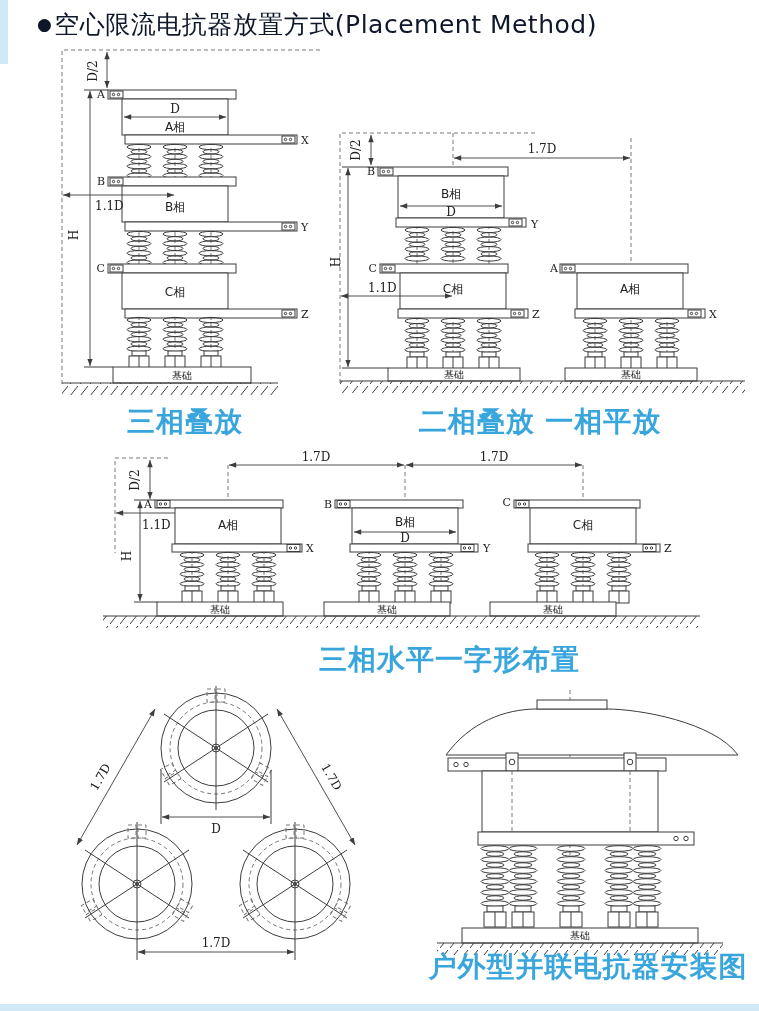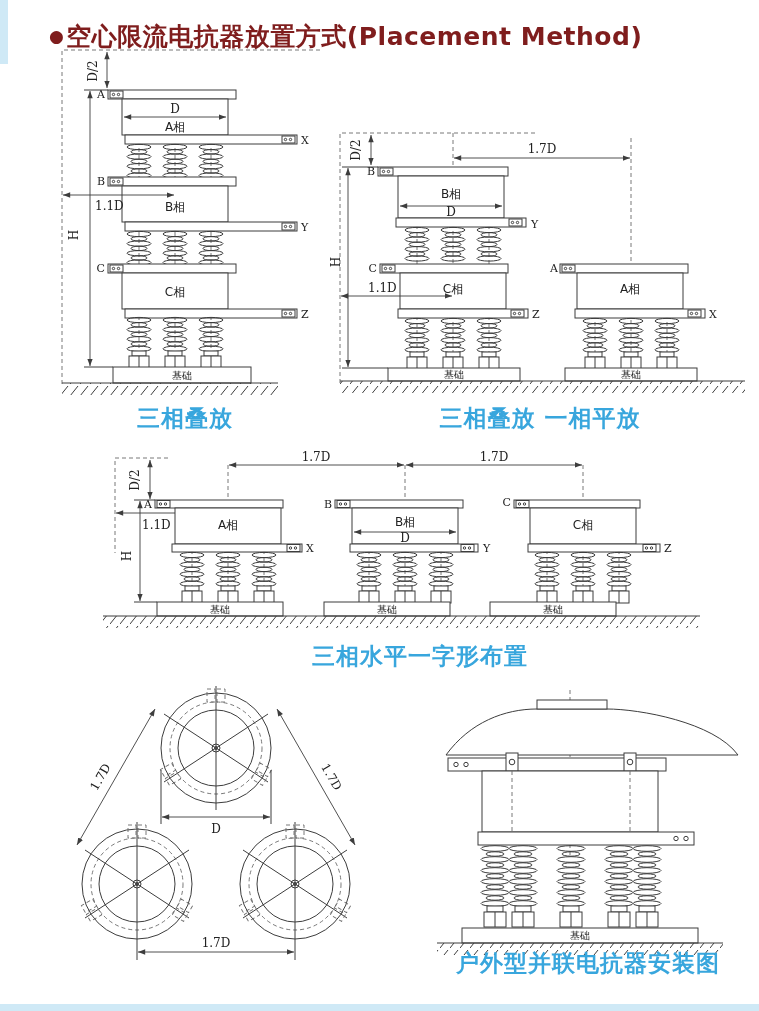--- a/index.html
+++ b/index.html
@@ -1,23 +1,23 @@
 <!DOCTYPE html>
 <html><head>
 <meta charset="utf-8">
 <style>
   html,body{margin:0;padding:0;background:#fff;}
   .page{position:relative;width:759px;height:1011px;background:#fff;overflow:hidden;
         font-family:"DejaVu Sans",sans-serif;}
   .edge-left{position:absolute;left:0;top:0;width:8px;height:64px;background:#cfe9f6;}
   .edge-bottom{position:absolute;left:0;bottom:0;width:759px;height:7px;background:#cfe9f6;}
-  .title{position:absolute;left:33px;top:4px;margin:16px;font-size:25px;font-weight:bold;
-         color:#7f1d1d;letter-spacing:0.5px;white-space:nowrap;}
+  .title{position:absolute;left:33px;top:4px;margin:4px;font-size:25px;font-weight:normal;
+         color:#0f172a;letter-spacing:0.5px;white-space:nowrap;}
   .title .bullet{font-size:17px;vertical-align:3px;margin-right:2px;}
-  .caption{position:absolute;color:#38a6dd;font-size:23px;font-weight:600;
+  .caption{position:absolute;color:#38a6dd;font-size:28px;font-weight:600;
            text-align:center;letter-spacing:1px;white-space:nowrap;}
   svg{position:absolute;overflow:visible;}
   .ln{stroke:#3d3d3d;fill:none;stroke-width:1;}
   .fw{stroke:#3d3d3d;fill:#fff;stroke-width:1;}
   .dsh{stroke:#6a6a6a;fill:none;stroke-width:0.9;stroke-dasharray:4 3;}
   .dim{stroke:#3d3d3d;fill:none;stroke-width:0.9;}
   text{fill:#222;}
   .dl{font:12px "DejaVu Serif",serif;}
   .tl{font:11px "DejaVu Serif",serif;}
   .ph{font:12px "DejaVu Sans",sans-serif;}
@@ -409,16 +409,16 @@
     <use href="#ins-lg" x="647" y="845"></use>
     <g>
       <rect class="fw" x="462" y="928" width="236" height="15"></rect>
       <text class="fd" x="580" y="939" text-anchor="middle">基础</text>
       <line class="ln" x1="437" y1="943" x2="723" y2="943"></line>
       <rect x="437" y="943" width="286" height="12" fill="url(#hat)" stroke="none"></rect>
     </g>
   </svg>
 
   <div class="caption" style="left:85px;top:403px;width:200px;">三相叠放</div>
-  <div class="caption" style="left:380px;top:403px;width:320px;">三相叠放 一相平放</div>
-  <div class="caption" style="left:260px;top:641px;width:320px;">三相水平一字形布置</div>
+  <div class="caption" style="left:380px;top:403px;width:320px;">二相叠放 一相平放</div>
+  <div class="caption" style="left:260px;top:641px;width:320px;text-align:right;">三相水平一字形布置</div>
   <div class="caption" style="left:428px;top:948px;width:320px;">户外型并联电抗器安装图</div>
 </div>
 
 </body></html>

